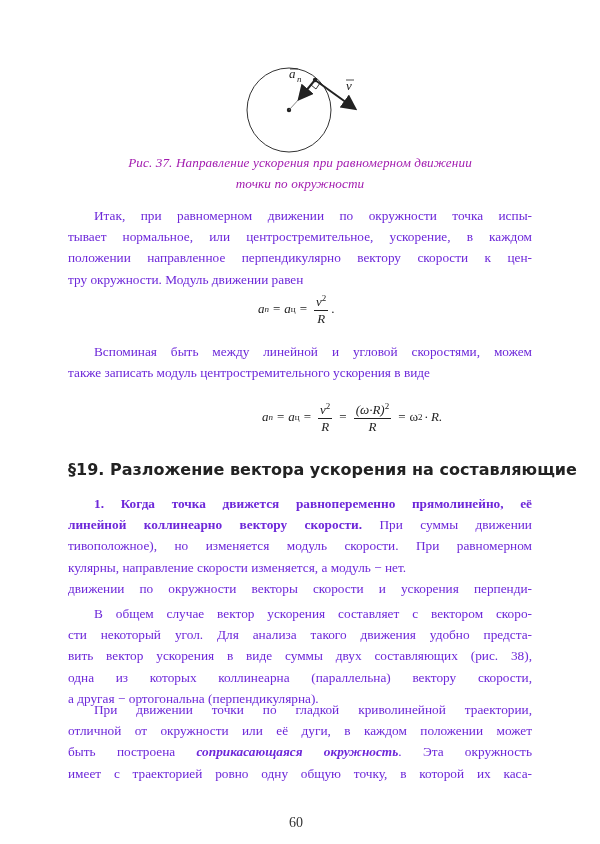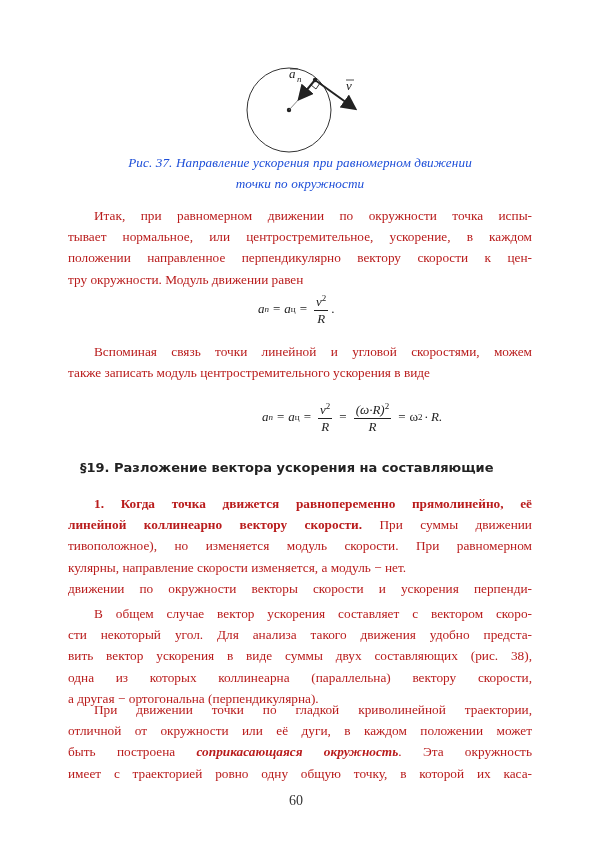--- a/index.html
+++ b/index.html
@@ -1,38 +1,38 @@
 <!DOCTYPE html>
 <html><head>
 <meta charset="utf-8">
 <style>
   html, body { margin: 0; padding: 0; background: #ffffff; }
   body { width: 600px; height: 844px; position: relative; overflow: hidden;
          font-family: "DejaVu Serif", "Liberation Serif", serif; color: #222; }
   .figure { position: absolute; left: 236px; top: 50px; width: 130px; height: 110px; }
   .caption { position: absolute; left: 68px; width: 464px; top: 152px; text-align: center;
-             font-style: italic; font-size: 13.2px; line-height: 21px; color: #1d4ed8;
+             font-style: italic; font-size: 13.2px; line-height: 21px; color: #a21caf;
              font-family: "Liberation Serif", serif; letter-spacing: 0.1px; }
   .para { position: absolute; left: 68px; width: 464px; font-size: 13.3px; line-height: 21.2px;
-          text-align: justify; color: #b91c1c; font-family: "Liberation Serif", serif; }
+          text-align: justify; color: #6d28d9; font-family: "Liberation Serif", serif; }
   .para .line { display: block; text-align: justify; text-align-last: justify; white-space: nowrap; }
   .para .line.last { text-align-last: left; }
   .para .line.indent { padding-left: 26px; }
   .formula { position: absolute; font-family: "Liberation Serif", serif; font-style: italic;
              font-size: 13px; color: #222; display: flex; align-items: center; }
   .frac { display: inline-flex; flex-direction: column; align-items: center; margin: 0 3px; justify-content: flex-end; }
   .frac .num { border-bottom: 1px solid #222; padding: 0 2px; line-height: 16px; }
   .frac .den { line-height: 16px; }
   sup { font-size: 9px; }
   sub { font-size: 9px; }
-  .heading { position: absolute; left: 80px; top: 460px; font-family: "DejaVu Sans", sans-serif;
-             font-weight: bold; font-size: 13px; color: #222; }
+  .heading { position: absolute; left: 68px; top: 460px; font-family: "DejaVu Sans", sans-serif;
+             font-weight: bold; font-size: 16px; color: #222; }
   .bold { font-weight: bold; }
   .bolditalic { font-weight: bold; font-style: italic; }
-  .pagenum { position: absolute; left: 0; width: 592px; top: 793px; text-align: center;
+  .pagenum { position: absolute; left: 0; width: 592px; top: 815px; text-align: center;
              font-size: 14px; font-family: "Liberation Serif", serif; color: #333; }
   .eq { margin: 0 4px; font-style: normal; }
 </style>
 </head>
 <body>
 
 <div class="figure">
   <svg width="130" height="110" viewBox="0 0 130 110">
     <defs>
       <marker id="ah" markerWidth="8" markerHeight="8" refX="6" refY="4" orient="auto">
@@ -74,21 +74,21 @@
     <sub style="font-style:normal">ц</sub>
   <span class="eq">=</span>
   <span class="frac">
     <span class="num"><span>v</span><sup style="font-style:normal">2</sup></span>
     <span class="den">R</span>
   </span>
   <span style="font-style:normal">.</span>
 </div>
 
 <div class="para" style="top:341px;">
-  <span class="line indent">Вспоминая связь точки линейной и угловой скоростями, можем</span>
+  <span class="line indent">Вспоминая быть между линейной и угловой скоростями, можем</span>
   <span class="line last">также записать модуль центростремительного ускорения в виде</span>
 </div>
 
 <div class="formula" style="left:262px; top:398px;">
   <span>a</span>
     <sub>n</sub>
   <span class="eq">=</span>
   <span>a</span>
     <sub style="font-style:normal">ц</sub>
   <span class="eq">=</span>

